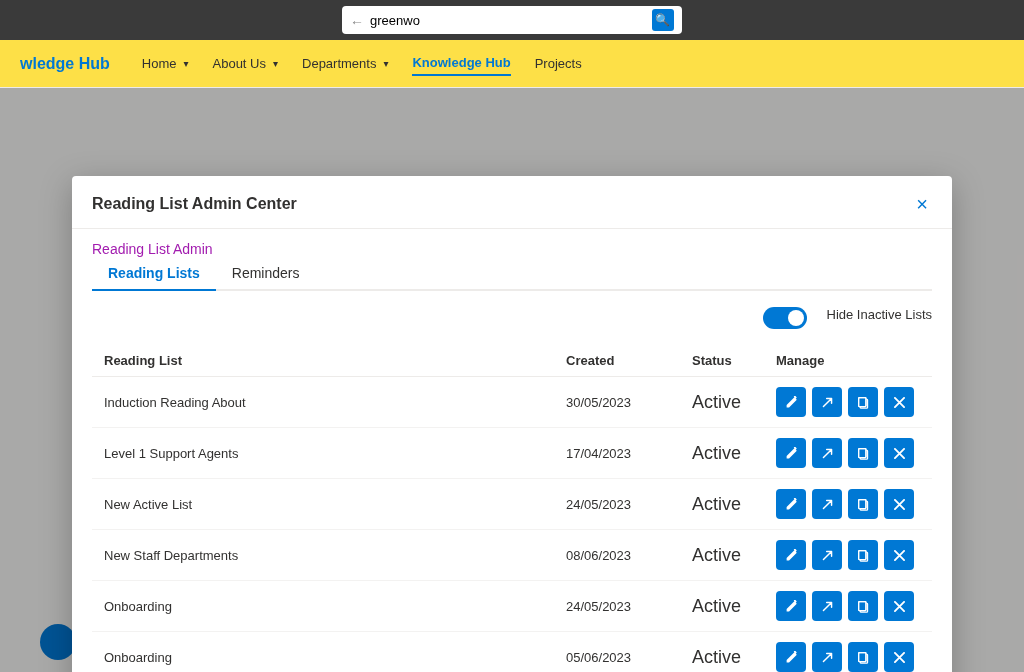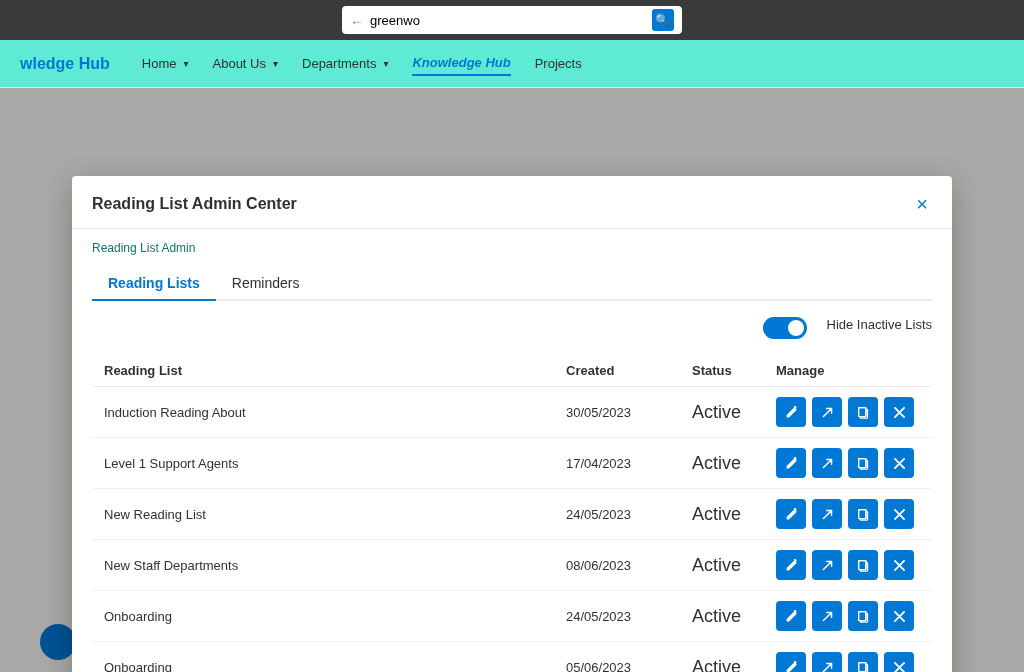--- a/index.html
+++ b/index.html
@@ -47,21 +47,21 @@
       height: 22px;
       cursor: pointer;
       display: flex;
       align-items: center;
       justify-content: center;
       font-size: 12px;
     }
 
     
     .sp-nav {
-      background: #5eead4;
+      background: #fde047;
       height: 48px;
       display: flex;
       align-items: center;
       padding: 0 20px;
       border-bottom: 1px solid #edebe9;
       gap: 24px;
     }
     .sp-logo {
       font-size: 16px;
       font-weight: 600;
@@ -74,21 +74,20 @@
       cursor: pointer;
       padding: 4px 0;
       display: flex;
       align-items: center;
       gap: 7px;
     }
     .sp-nav-item.active {
       color: #0078d4;
       border-bottom: 2px solid #0078d4;
       font-weight: 600;
-      font-style: italic;
     }
 
     
     .bg-content {
       background: #f3f2f1;
       flex: 1;
       height: calc(672px - 40px - 48px);
       position: relative;
     }
 
@@ -134,23 +133,22 @@
       font-size: 20px;
       line-height: 1;
       padding: 2px 4px;
     }
 
     .modal-body {
       padding: 12px 20px 20px;
     }
 
     .breadcrumb-label {
-      font-size: 12px;
-      color: #0f766e;
-      margin-bottom: 12px;
+      font-size: 14px;
+      color: #a21caf;
     }
 
     
     .tabs {
       display: flex;
       border-bottom: 2px solid #edebe9;
       margin-bottom: 16px;
     }
     .tab {
       padding: 8px 16px;
@@ -413,21 +411,21 @@
           </button>
           <button class="action-btn" title="Delete">
             <svg width="11" height="11" viewBox="0 0 12 12" fill="white">
                       <path d="M1 1l10 10M11 1L1 11" stroke="white" stroke-width="2" stroke-linecap="round"></path>
                     </svg>
           </button>
         </div>
       </td>
     </tr>
             <tr>
-      <td>New Reading List</td>
+      <td>New Active List</td>
       <td>24/05/2023</td>
       <td>
         <span class="status-badge">Active</span>
       </td>
       <td>
         <div class="action-btns">
           <button class="action-btn" title="Edit">
             <svg width="13" height="13" viewBox="0 0 16 16" fill="white">
                       <path d="M11.5 1.5l3 3L5 14H2v-3L11.5 1.5zm1.4-1.4L14 1.2a1 1 0 010 1.4l-.7.7-2.6-2.6.7-.7a1 1 0 011.4 0z"></path>
                     </svg>

